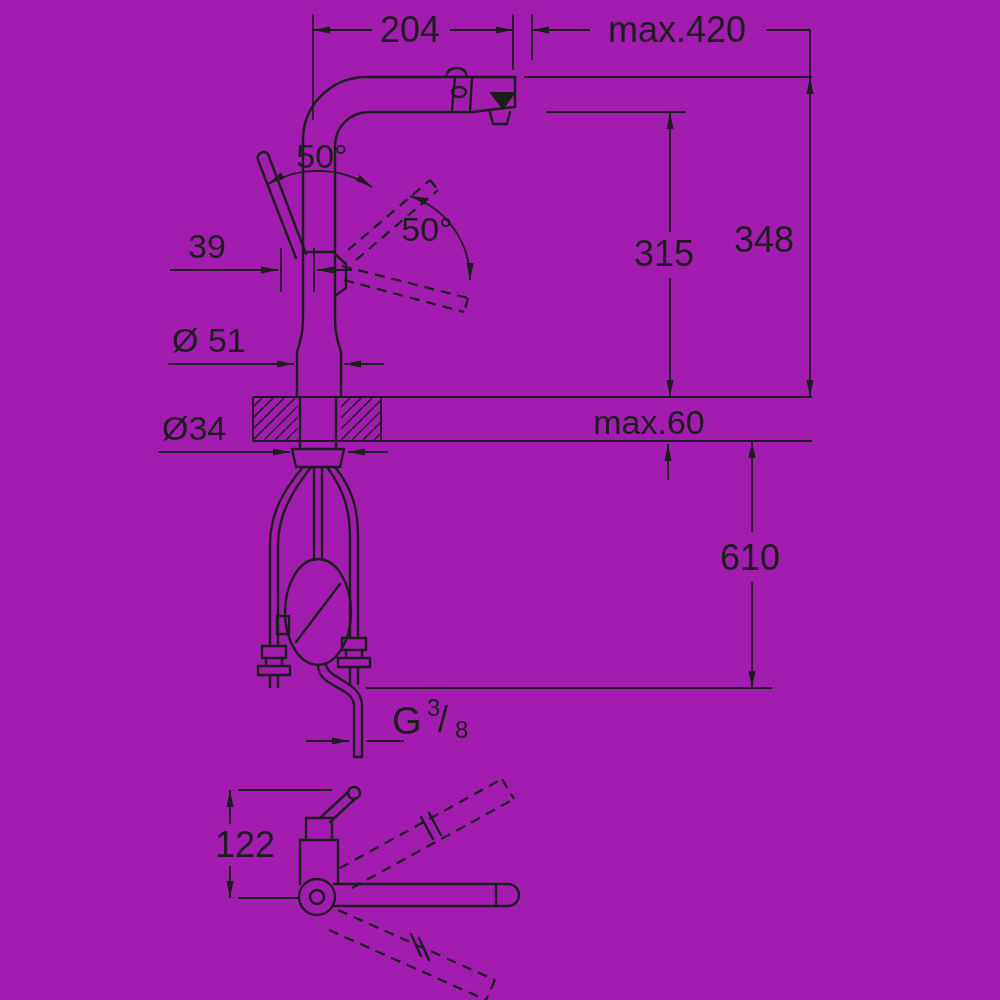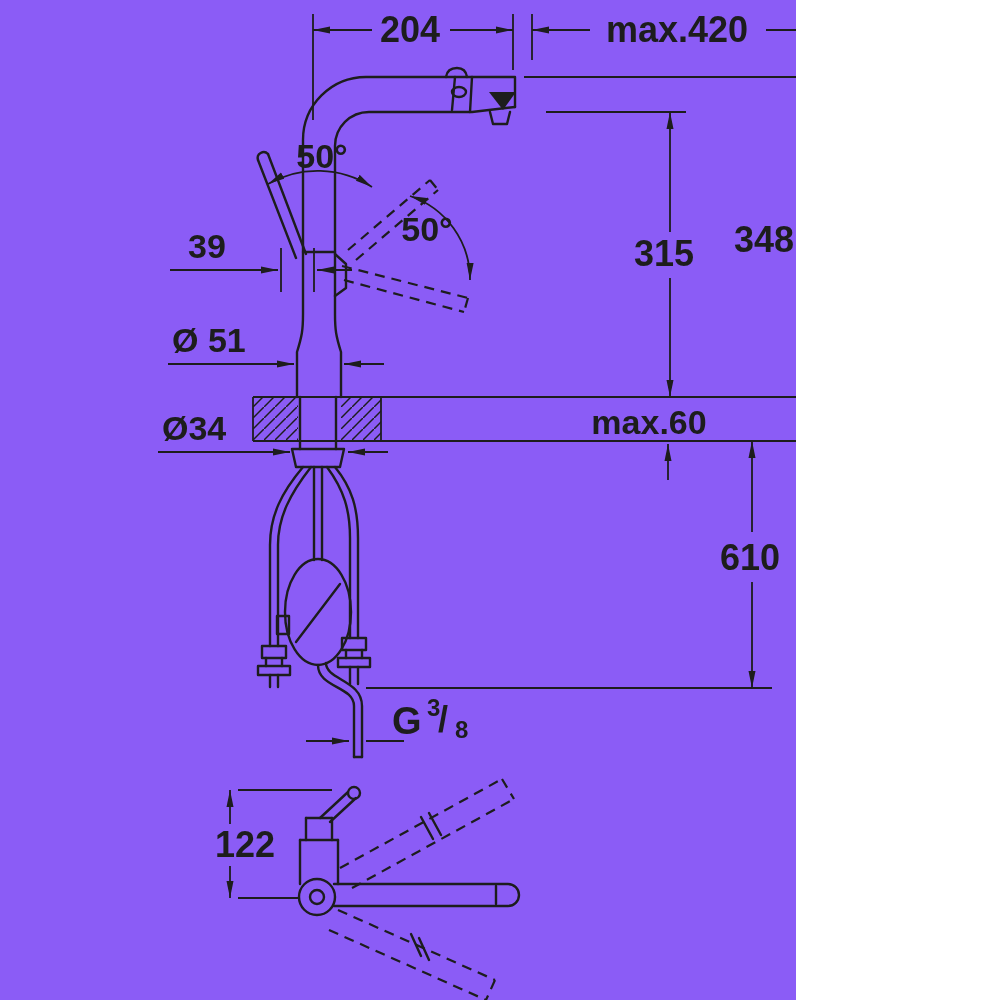--- a/index.html
+++ b/index.html
@@ -1,17 +1,17 @@
 <!DOCTYPE html>
 <html><head>
 <meta charset="utf-8">
 <style>
   html,body{margin:0;padding:0;background:#ffffff;}
-  .canvas{width:796px;height:1000px;background:#8b5cf6;position:relative;overflow:hidden;
-          font-family:"Liberation Sans", sans-serif;font-weight:bold;}
+  .canvas{width:1000px;height:1000px;background:#a21caf;position:relative;overflow:hidden;
+          font-family:"Liberation Sans", sans-serif;}
   svg{display:block;}
   text{fill:#1d1d1d;font-family:"Liberation Sans", sans-serif;}
   .obj{stroke:#1d1d1d;stroke-width:2.4;fill:none;stroke-linecap:round;stroke-linejoin:round;}
   .thin{stroke:#1d1d1d;stroke-width:1.8;fill:none;stroke-linecap:butt;}
   .dim{stroke:#1d1d1d;stroke-width:1.8;fill:none;}
   .dash{stroke:#1d1d1d;stroke-width:2.2;fill:none;stroke-dasharray:10 7;stroke-linecap:butt;}
 </style>
 </head>
 <body>
 

